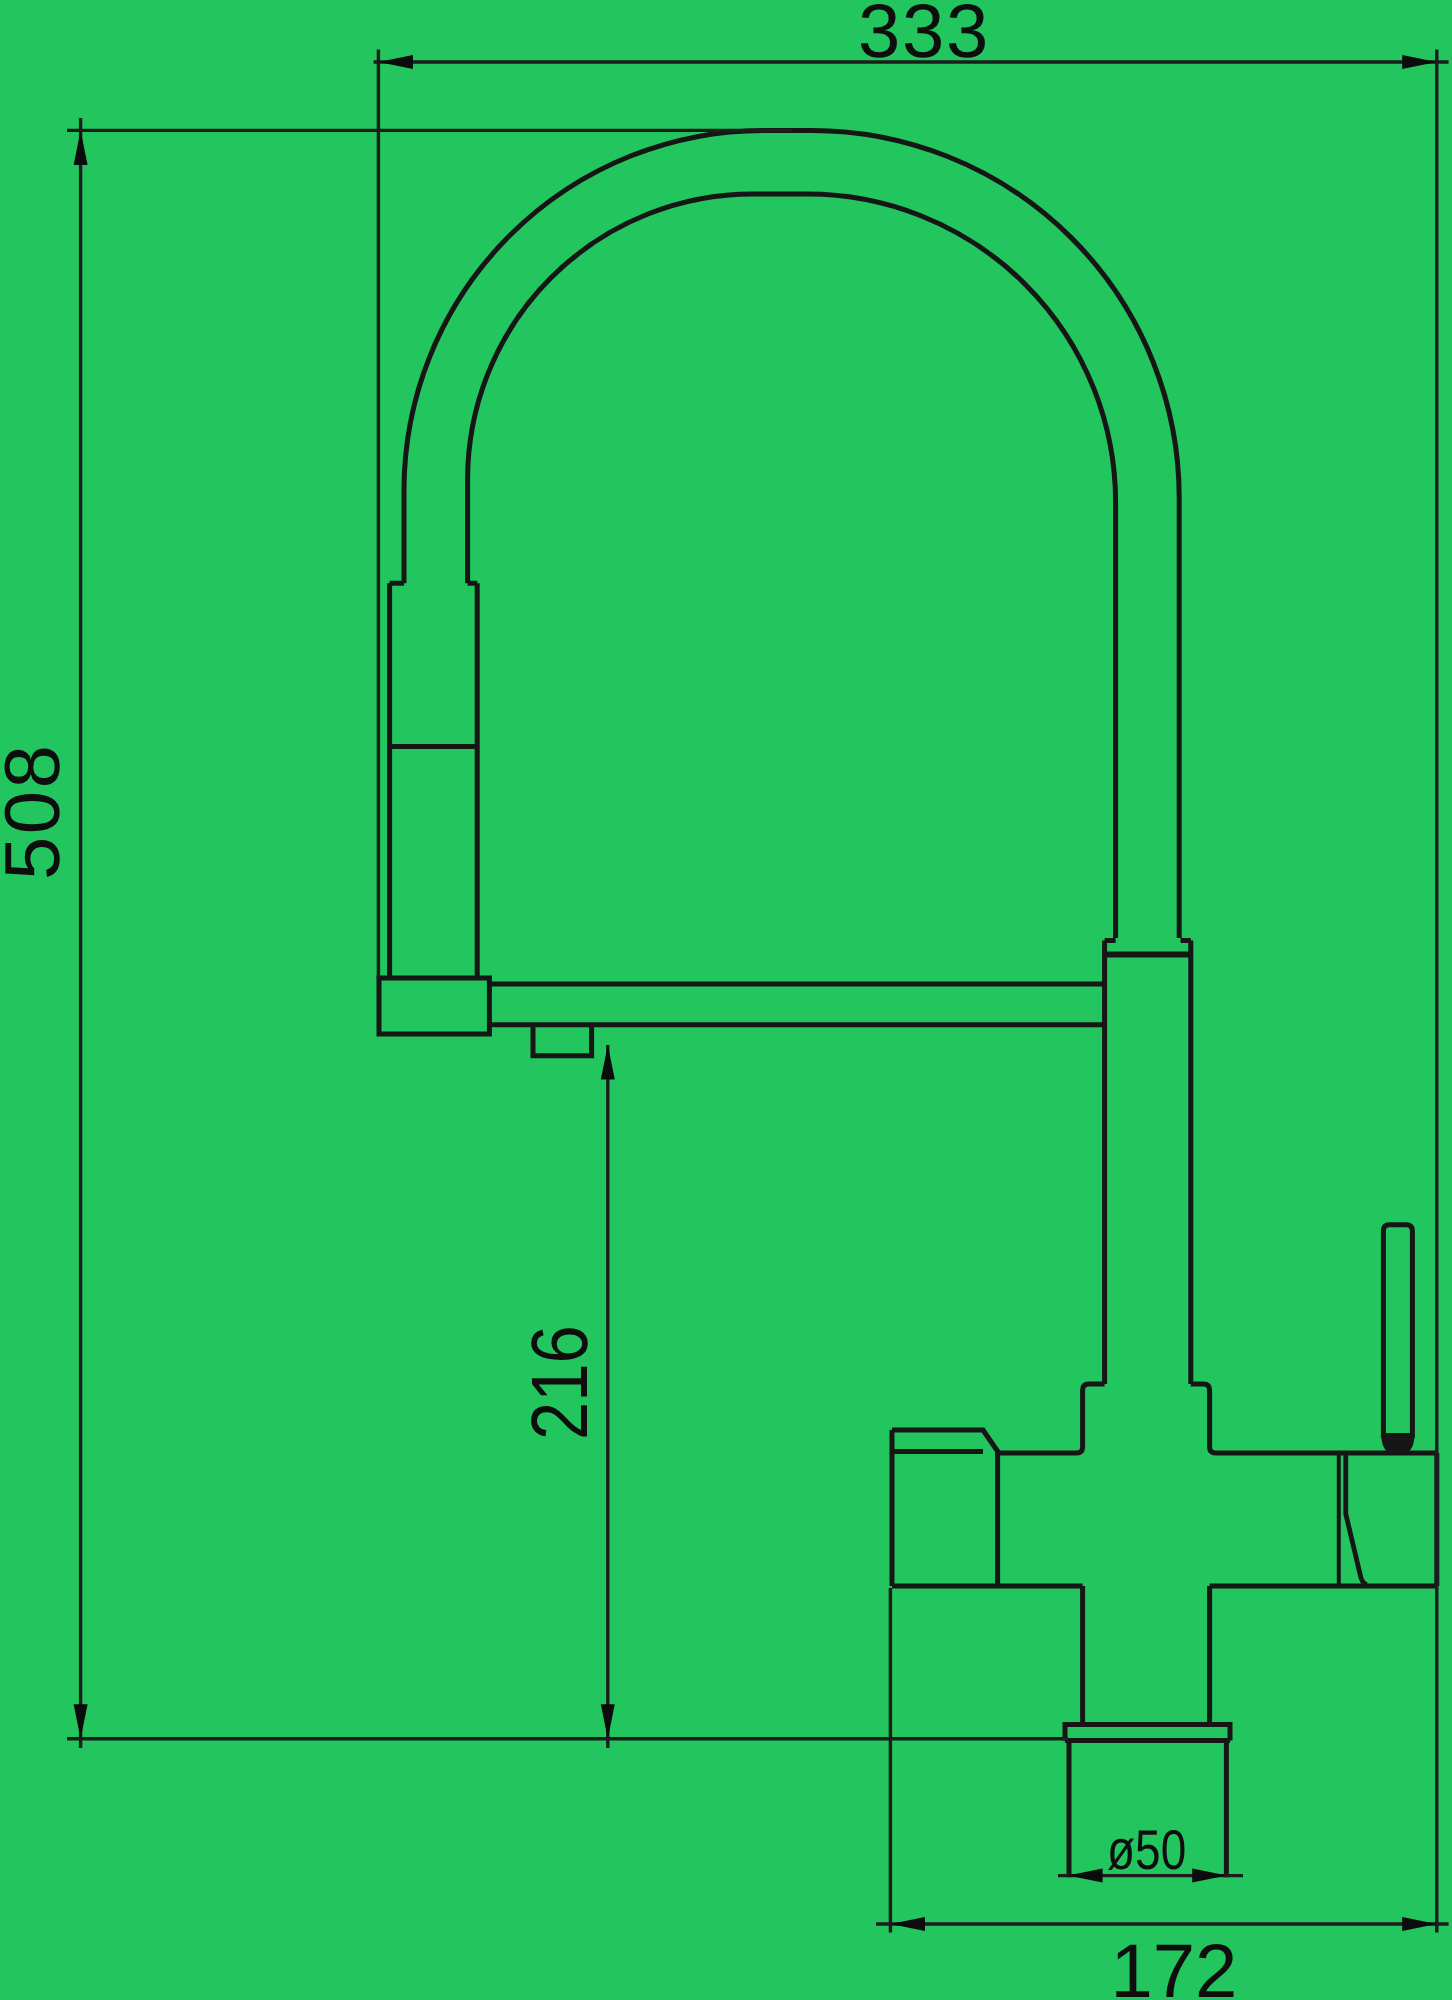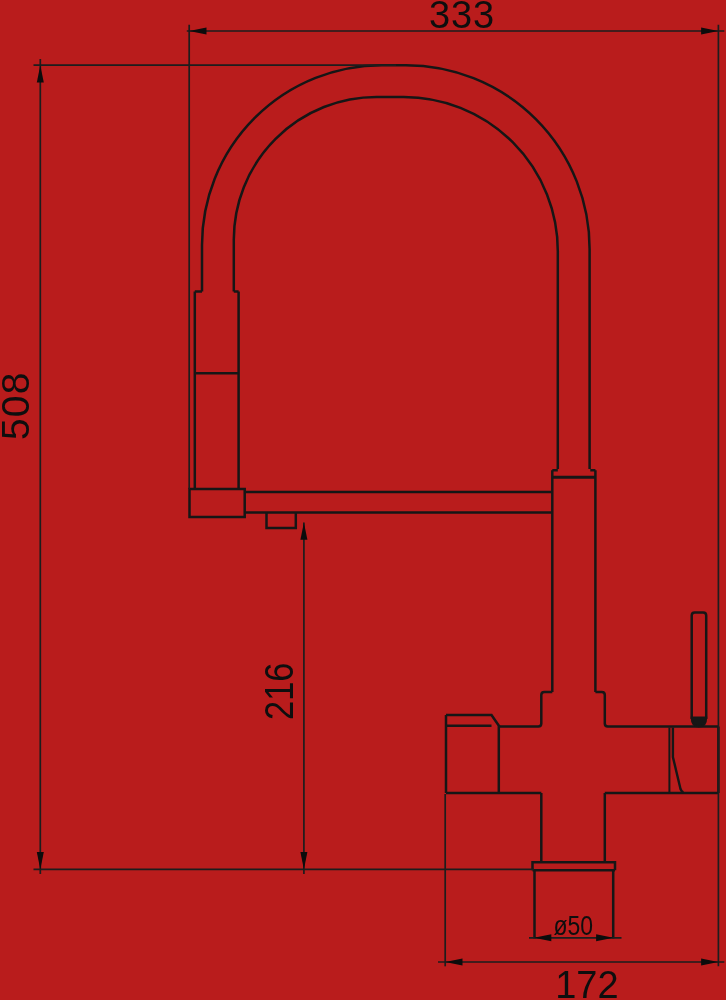--- a/index.html
+++ b/index.html
@@ -1,16 +1,16 @@
 <!DOCTYPE html>
 <html><head>
 <meta charset="utf-8">
 <style>
   html,body{margin:0;padding:0;background:#fff;}
-  .page{width:726px;height:1000px;position:relative;overflow:hidden;background:#b91c1c;}
+  .page{width:726px;height:1000px;position:relative;overflow:hidden;background:#22c55e;}
   text{font-family:"Liberation Sans",sans-serif;fill:#0e0e0e;}
 </style>
 </head>
 <body>
 <div class="page">
 <svg width="726" height="1000" viewBox="0 0 726 1000">
 <g fill="none" stroke="#161616" stroke-width="2.5" stroke-linecap="butt">
 
   <path d="M 202,291.6 L 202,244.9 A 180,180 0 0 1 381.7,65.2 L 405.9,65.2 A 183.75,183.75 0 0 1 589.6,249 L 589.6,469"></path>
 

